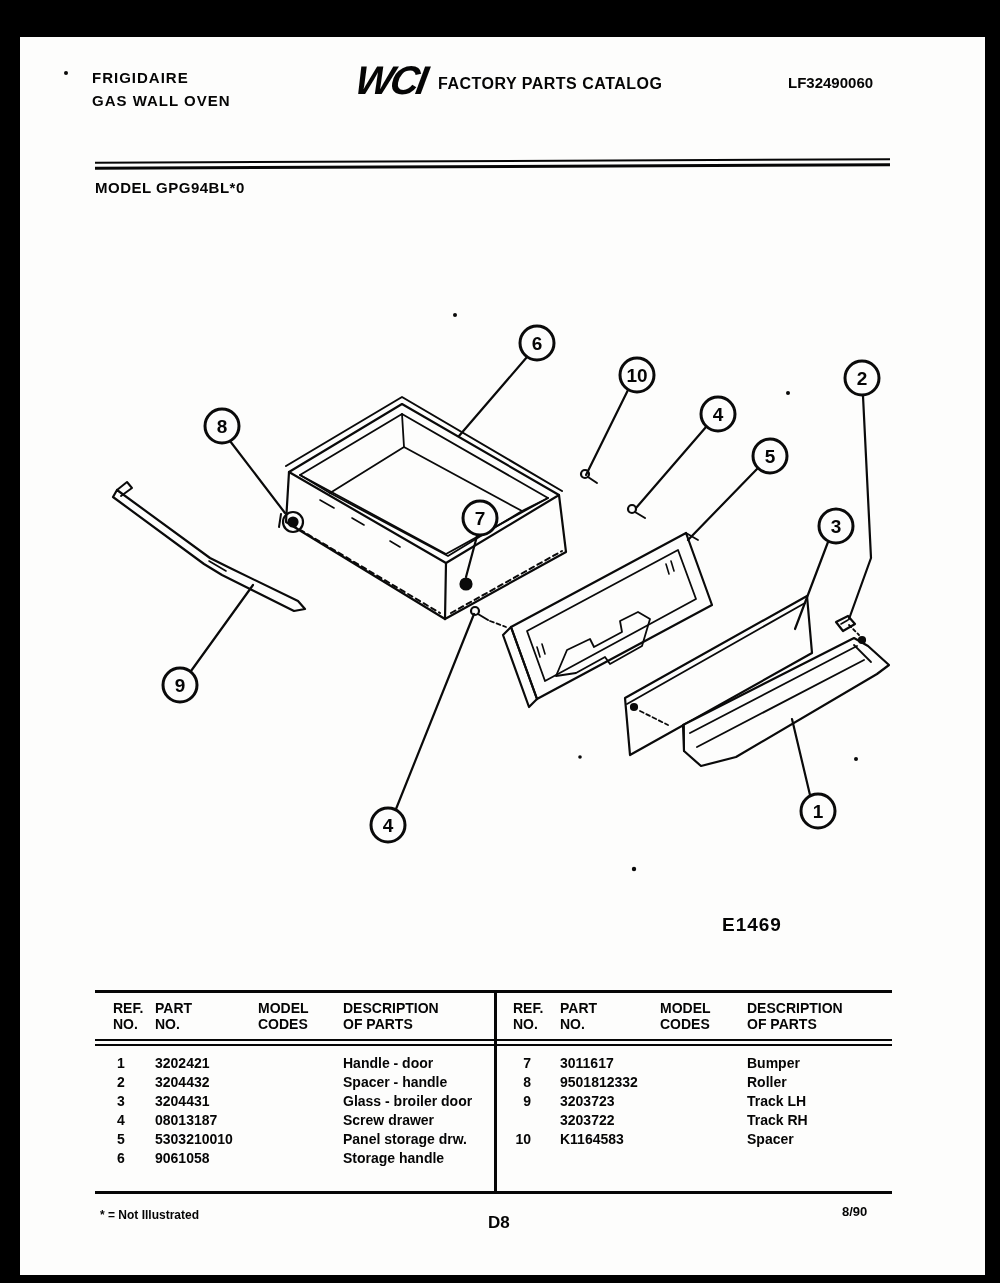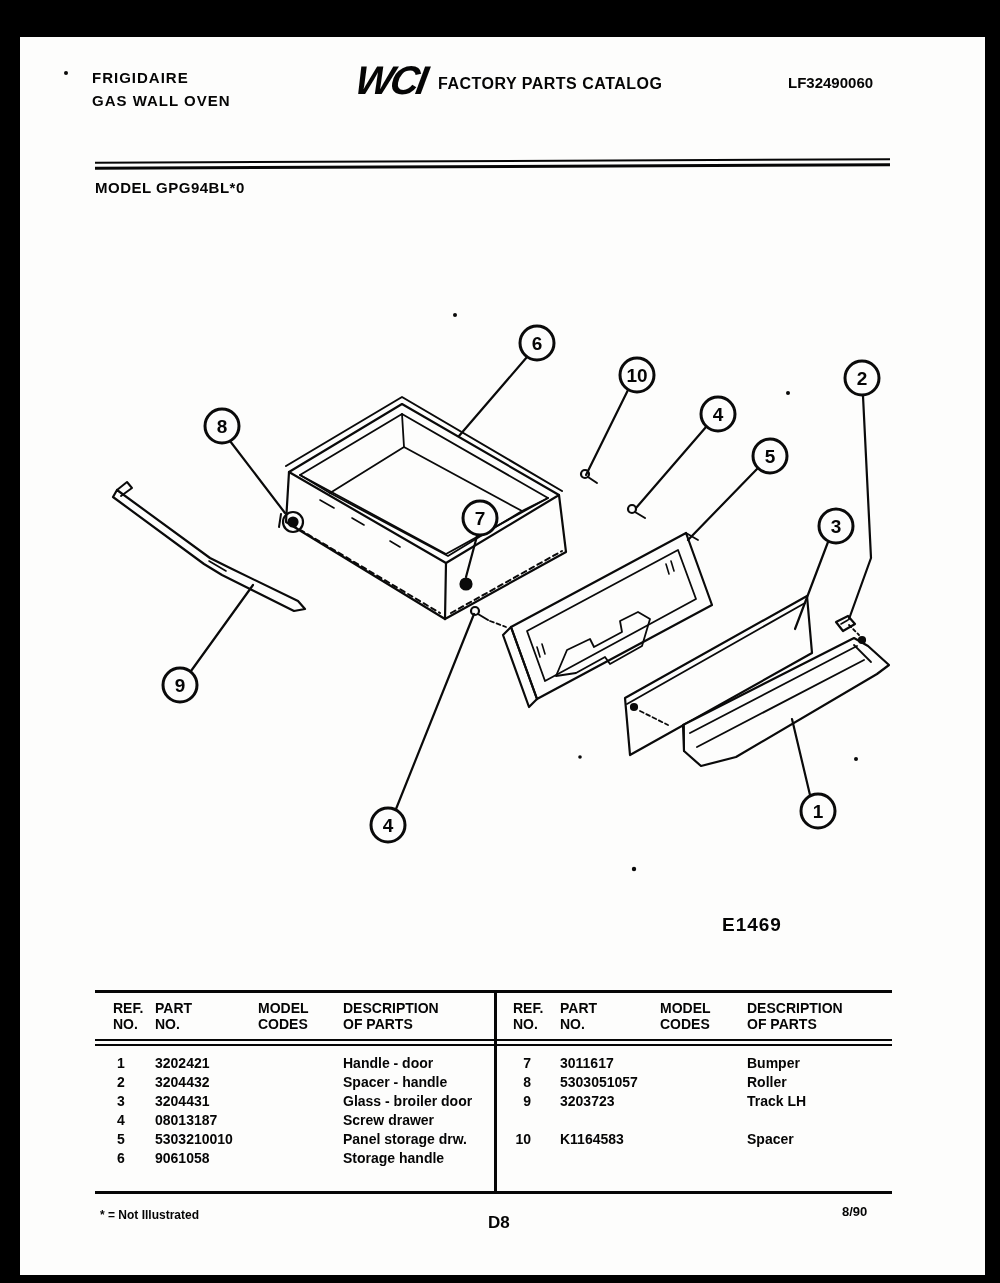--- a/index.html
+++ b/index.html
@@ -271,27 +271,32 @@
     <span class="cl-desc">Storage handle</span>
     </div>
 
   <div class="trow" style="top:1042px;">
     <span class="cr-ref">7</span>
     <span class="cr-part">3011617</span>
     <span class="cr-desc">Bumper</span>
     </div>
   <div class="trow" style="top:1061px;">
     <span class="cr-ref">8</span>
-    <span class="cr-part">5303051057</span>
+    <span class="cr-part">9501812332</span>
     <span class="cr-desc">Roller</span>
     </div>
   <div class="trow" style="top:1080px;">
     <span class="cr-ref">9</span>
     <span class="cr-part">3203723</span>
     <span class="cr-desc">Track LH</span>
+    </div>
+  <div class="trow" style="top:1099px;">
+    <span class="cr-ref"></span>
+    <span class="cr-part">3203722</span>
+    <span class="cr-desc">Track RH</span>
     </div>
   <div class="trow" style="top:1118px;">
     <span class="cr-ref">10</span>
     <span class="cr-part">K1164583</span>
     <span class="cr-desc">Spacer</span>
     </div>
 
   <div class="t" id="foot-note">* = Not Illustrated</div>
   <div class="t" id="foot-page">D8</div>
   <div class="t" id="foot-rev">8/90</div>

